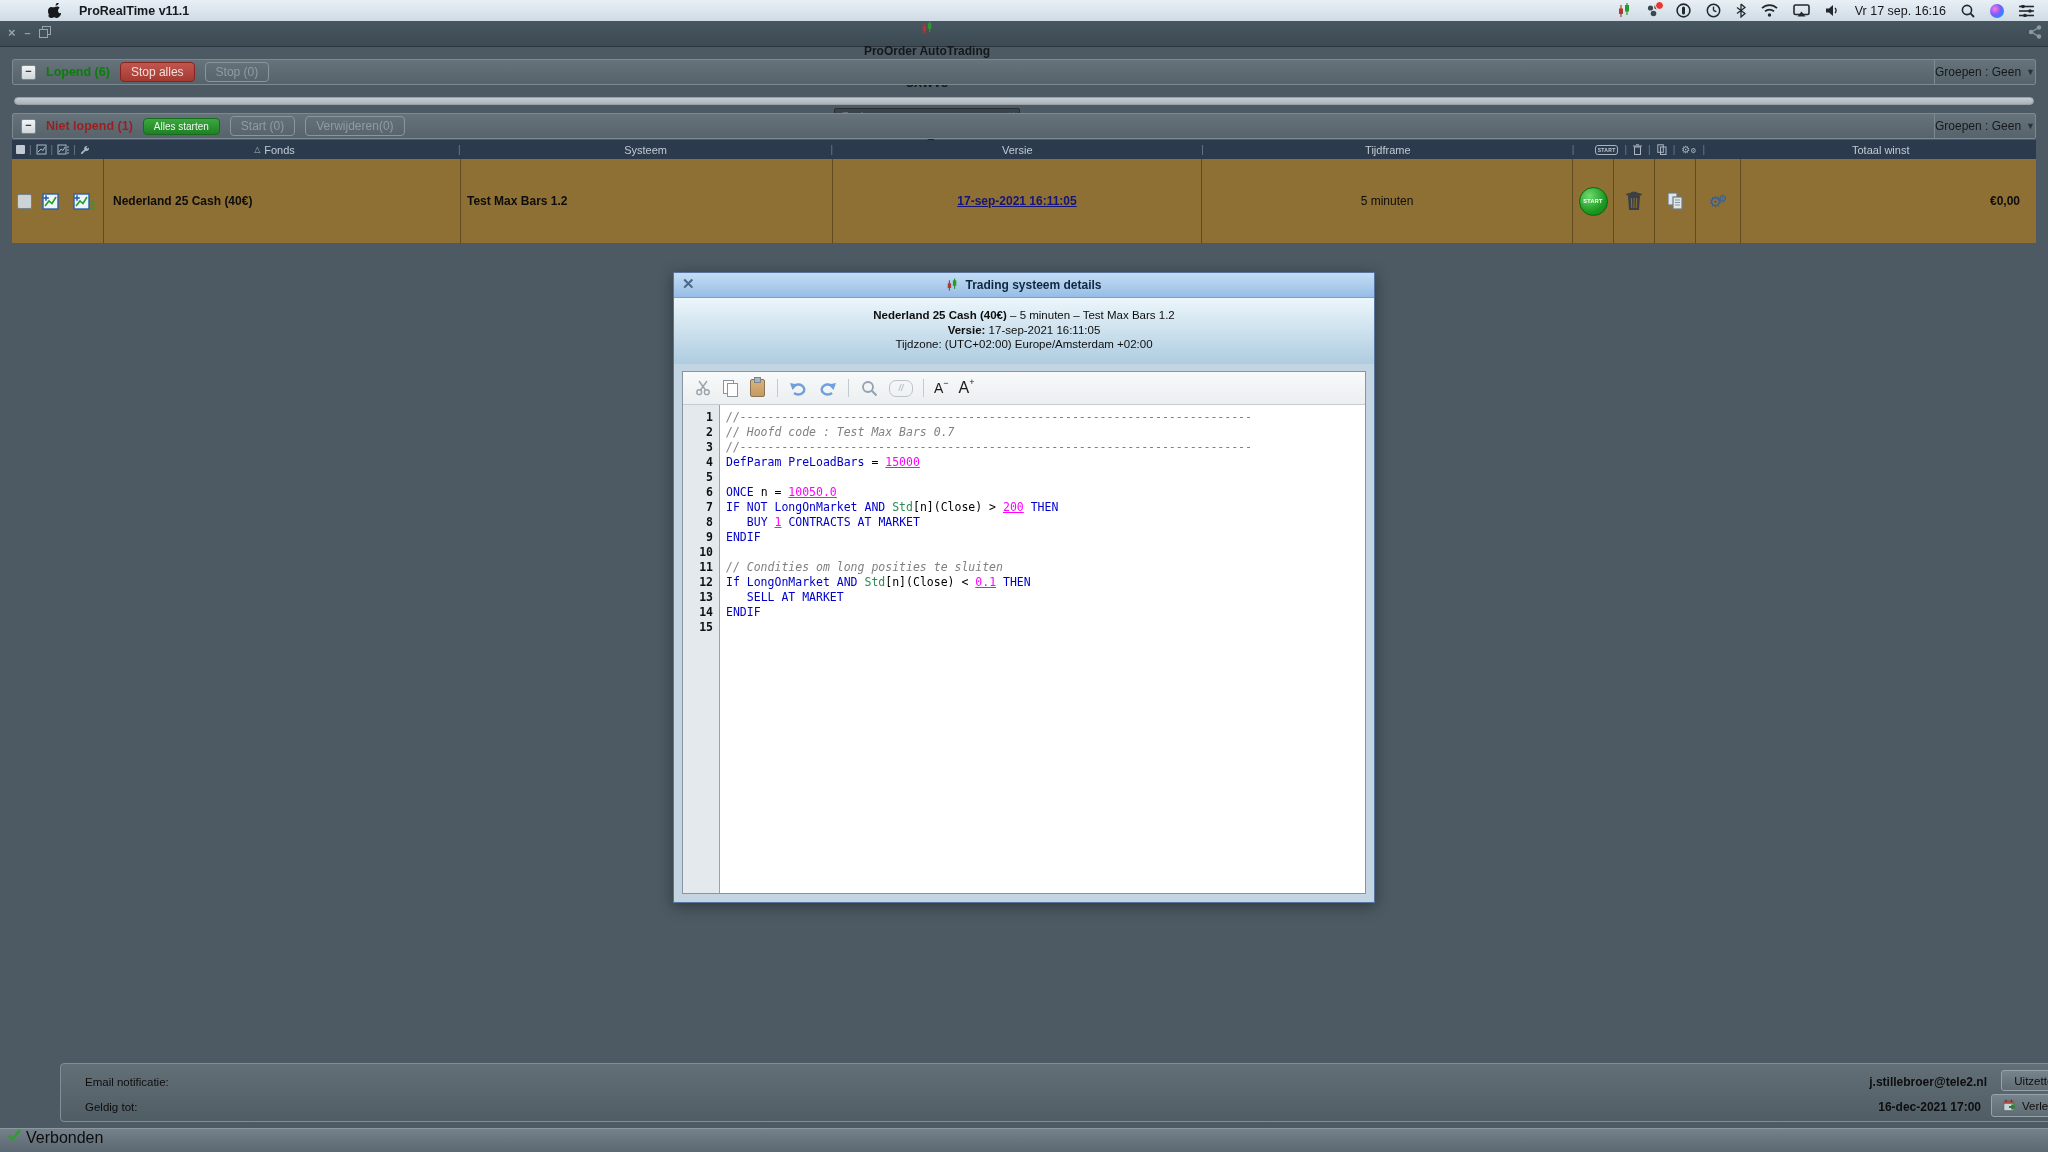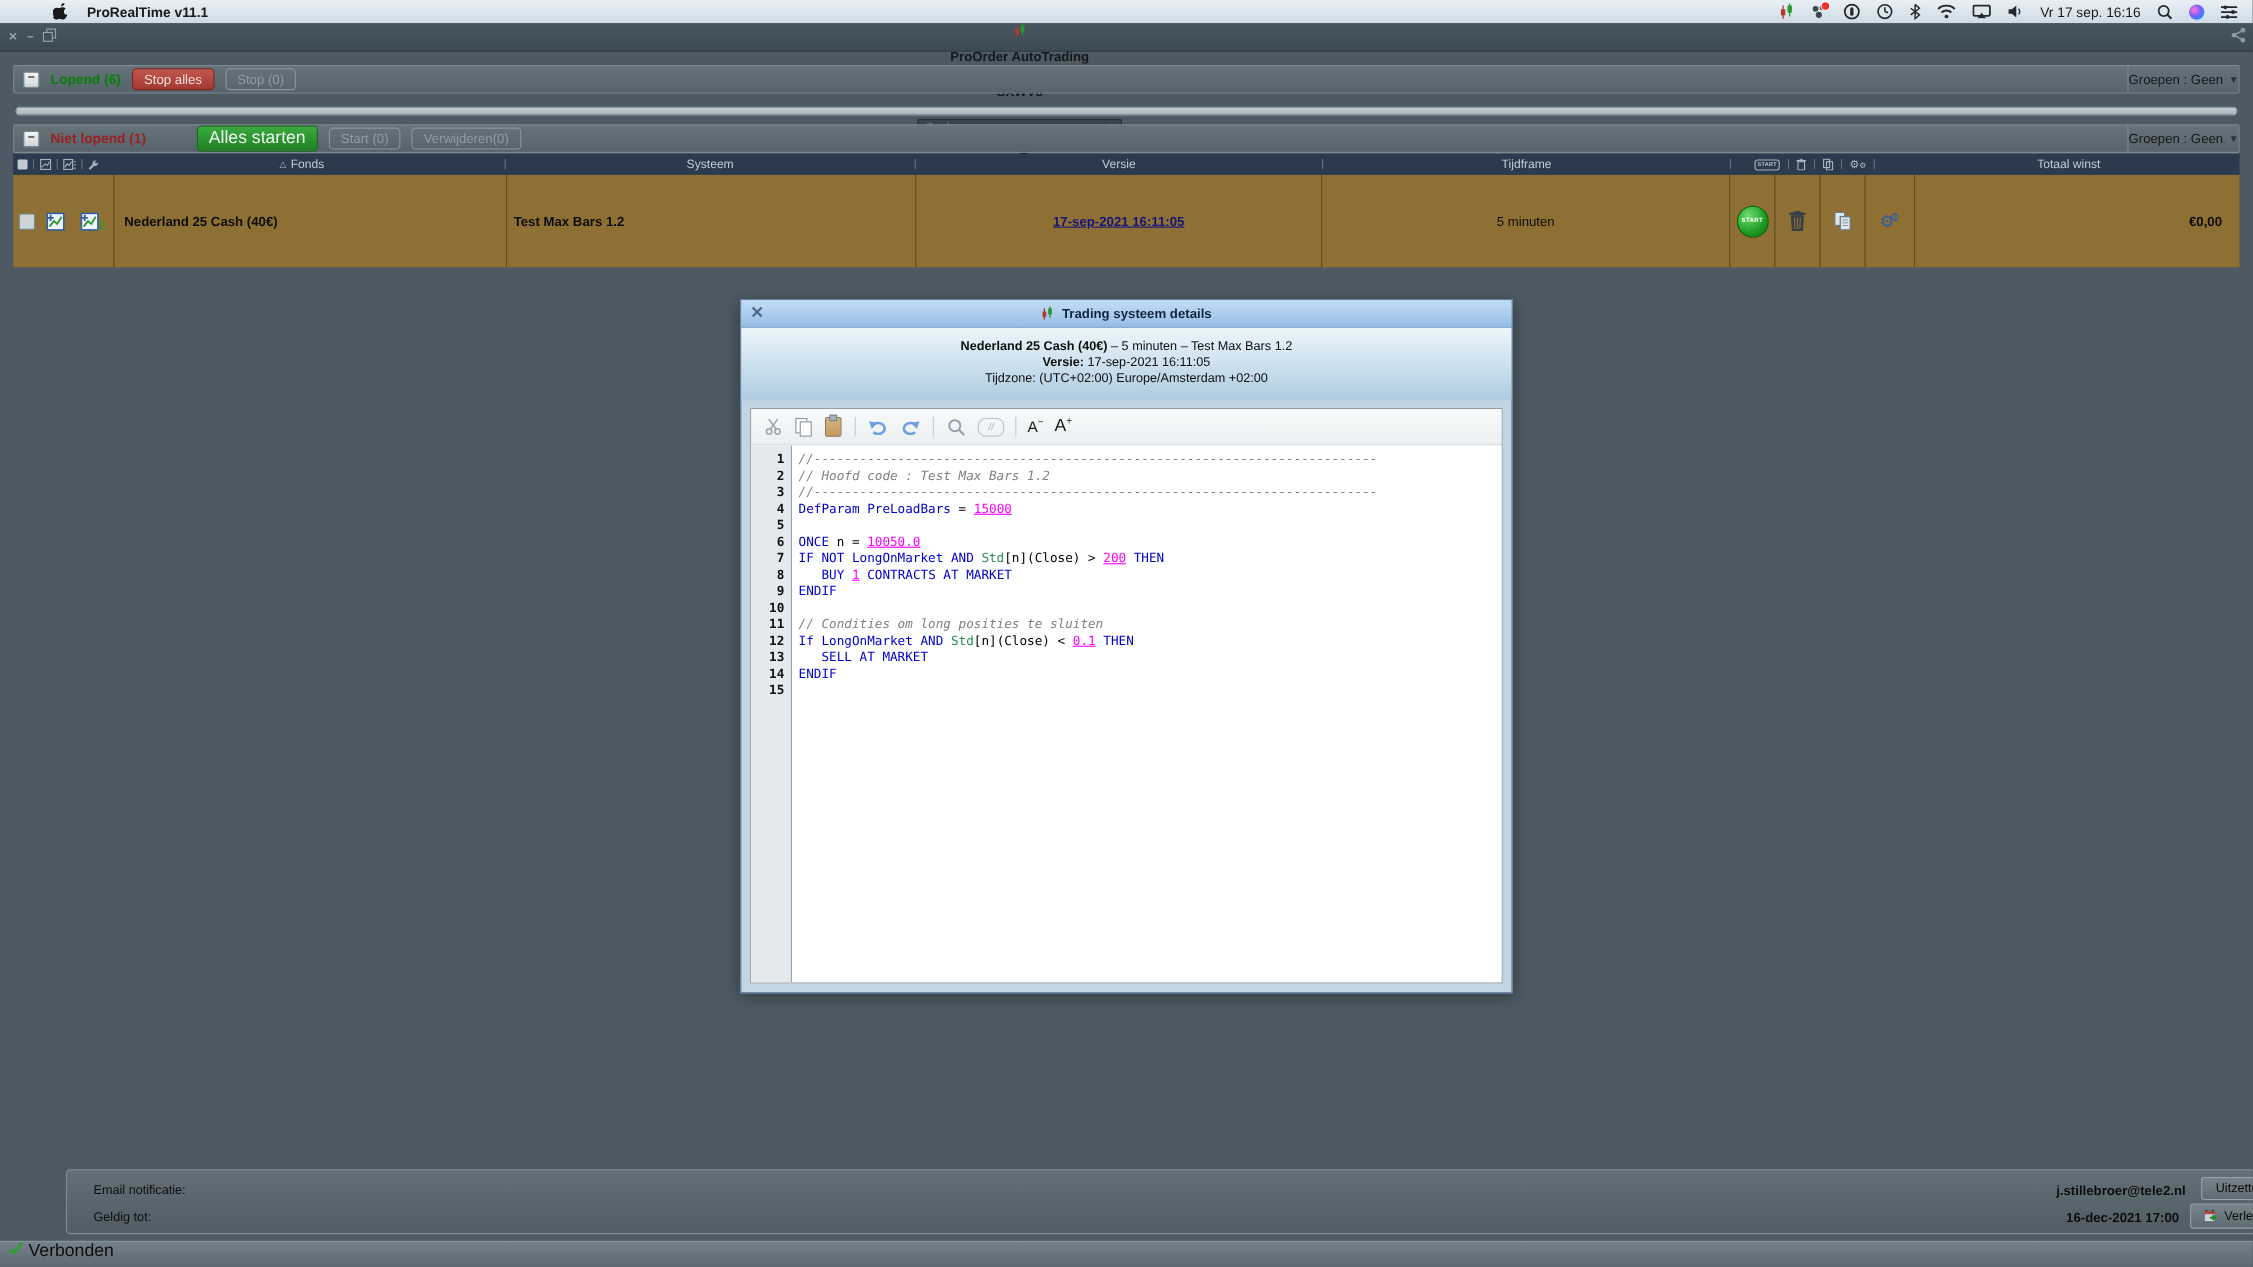--- a/index.html
+++ b/index.html
@@ -41,21 +41,21 @@
     background:linear-gradient(#67737b,#57636b);border:1px solid #7d8991;border-radius:2px;
     display:flex;align-items:center;gap:10px;padding-left:8px;box-sizing:border-box;}
   .collapse-btn{width:13px;height:13px;background:linear-gradient(#f2f5f7,#cfd6da);
     border:1px solid #7a868e;border-radius:2px;font-size:11px;line-height:11px;text-align:center;
     color:#333;font-weight:bold;cursor:pointer;}
   .sec-label-green{color:#0a7d0a;font-weight:bold;font-size:12.5px;}
   .sec-label-red{color:#9c1f1f;font-weight:bold;font-size:12.5px;}
   .btn-red{background:linear-gradient(#c2564e,#a23a33);border:1px solid #86241f;border-radius:4px;
     color:#f3ddda;font-size:12px;padding:2px 10px;cursor:pointer;}
   .btn-green{background:linear-gradient(#3aa93e,#1f8024);border:1px solid #186a1c;border-radius:4px;
-    color:#eef7ee;font-size:16px;padding:2px 10px;cursor:pointer;margin-left:36px;}
+    color:#eef7ee;font-size:10px;padding:2px 10px;cursor:pointer;}
   .btn-disabled{background:transparent;border:1px solid #8a959c;border-radius:4px;
     color:#909ba2;font-size:12px;padding:2px 10px;}
   .groepen{position:absolute;right:0;top:0;height:100%;width:100px;border-left:1px solid #7d8991;
     display:flex;align-items:center;justify-content:flex-start;gap:5px;font-size:12px;color:#14181b;cursor:pointer;}
   .groepen .arr{font-size:9px;color:#2a3238;}
   .hscroll{position:absolute;left:14px;top:97px;width:2020px;height:8px;border-radius:4px;
     background:linear-gradient(#c6cdd2,#aab2b8);border:1px solid #98a1a7;box-sizing:border-box;}
   
   .thead{position:absolute;left:12px;top:140px;width:2024px;height:19px;background:#2b3b4d;
     color:#c2cbd3;font-size:11px;display:flex;align-items:center;}
@@ -490,21 +490,21 @@
           </span>
           <span class="bubble">//</span>
           <span class="tsep"></span>
           <span class="fontbtn">A<sup>−</sup></span>
           <span class="fontbtn" style="font-size:16px;">A<sup>+</sup></span>
         </div>
         <div class="ed-code">
           <div class="gutter-bg"></div>
           <div class="code-lines" id="code-lines">
               <div class="code-line"><span class="ln">1</span><span class="lt"><span class="tok-comment">//--------------------------------------------------------------------------</span></span></div>
-              <div class="code-line"><span class="ln">2</span><span class="lt"><span class="tok-comment">// Hoofd code : Test Max Bars 1.2</span></span></div>
+              <div class="code-line"><span class="ln">2</span><span class="lt"><span class="tok-comment">// Hoofd code : Test Max Bars 0.7</span></span></div>
               <div class="code-line"><span class="ln">3</span><span class="lt"><span class="tok-comment">//--------------------------------------------------------------------------</span></span></div>
               <div class="code-line"><span class="ln">4</span><span class="lt"><span class="tok-kw">DefParam PreLoadBars</span><span class="tok-plain"> = </span><span class="tok-num">15000</span></span></div>
               <div class="code-line"><span class="ln">5</span><span class="lt"></span></div>
               <div class="code-line"><span class="ln">6</span><span class="lt"><span class="tok-kw">ONCE</span><span class="tok-plain"> n = </span><span class="tok-num">10050.0</span></span></div>
               <div class="code-line"><span class="ln">7</span><span class="lt"><span class="tok-kw">IF NOT LongOnMarket AND </span><span class="tok-fn">Std</span><span class="tok-plain">[n](Close) &gt; </span><span class="tok-num">200</span><span class="tok-plain"> </span><span class="tok-kw">THEN</span></span></div>
               <div class="code-line"><span class="ln">8</span><span class="lt"><span class="tok-plain">   </span><span class="tok-kw">BUY</span><span class="tok-plain"> </span><span class="tok-num">1</span><span class="tok-plain"> </span><span class="tok-kw">CONTRACTS AT MARKET</span></span></div>
               <div class="code-line"><span class="ln">9</span><span class="lt"><span class="tok-kw">ENDIF</span></span></div>
               <div class="code-line"><span class="ln">10</span><span class="lt"></span></div>
               <div class="code-line"><span class="ln">11</span><span class="lt"><span class="tok-comment">// Condities om long posities te sluiten</span></span></div>
               <div class="code-line"><span class="ln">12</span><span class="lt"><span class="tok-kw">If LongOnMarket AND </span><span class="tok-fn">Std</span><span class="tok-plain">[n](Close) &lt; </span><span class="tok-num">0.1</span><span class="tok-plain"> </span><span class="tok-kw">THEN</span></span></div>

